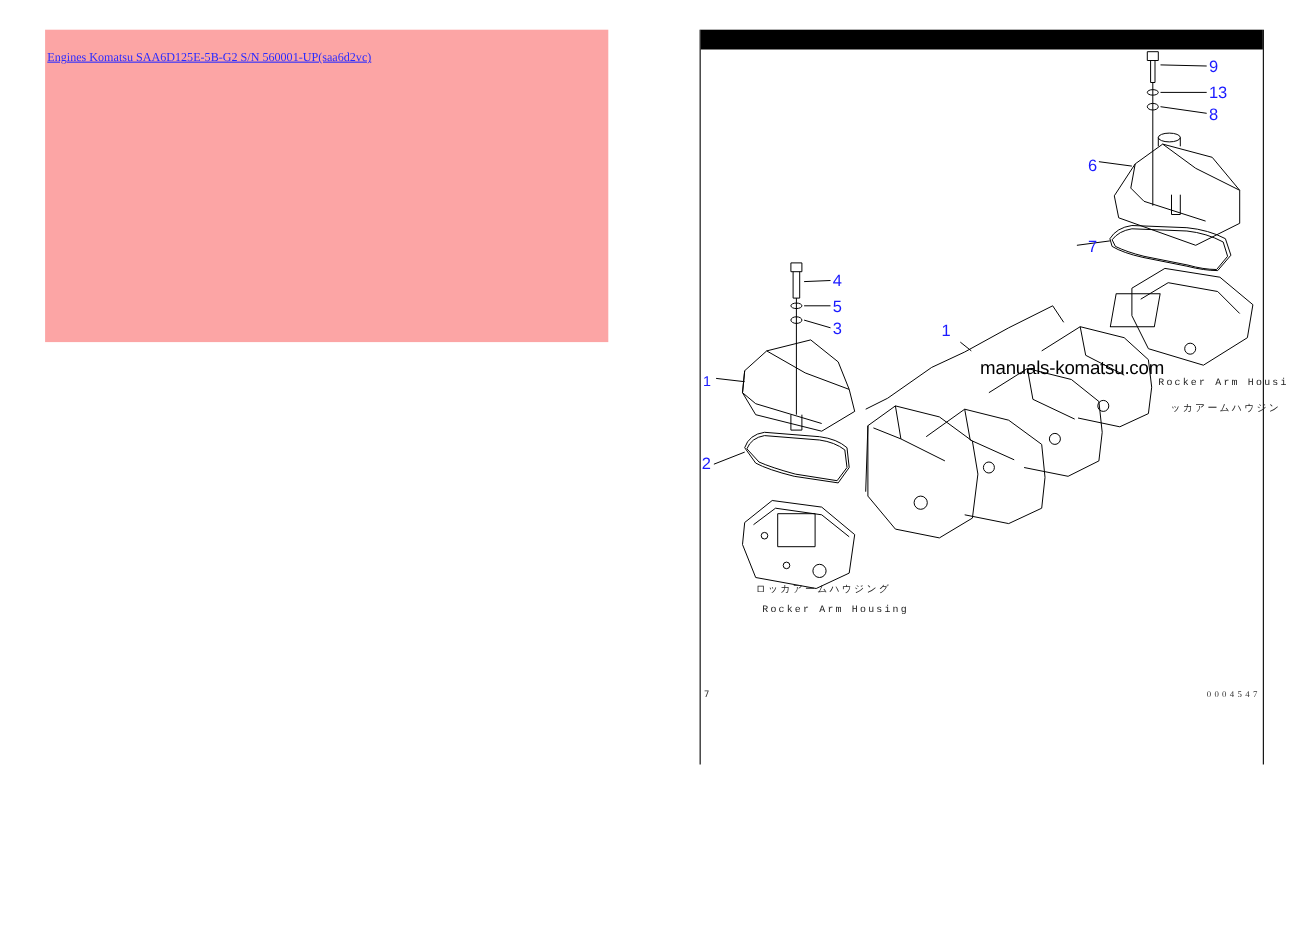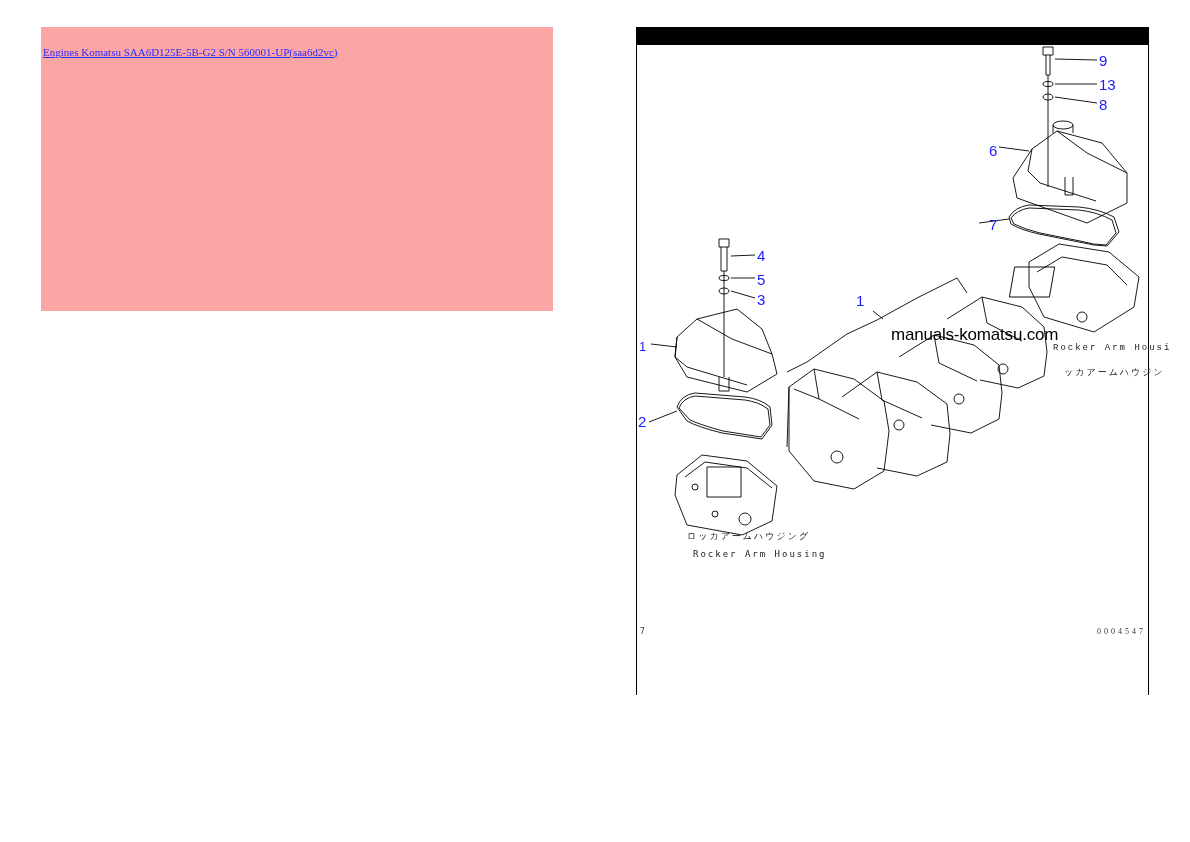--- a/index.html
+++ b/index.html
@@ -129,21 +129,21 @@
   <span class="callout" style="left:352px; top:116px;">6</span>
   <span class="callout" style="left:352px; top:190px;">7</span>
   <span class="callout" style="left:120px; top:221px;">4</span>
   <span class="callout" style="left:120px; top:245px;">5</span>
   <span class="callout" style="left:120px; top:265px;">3</span>
   <span class="callout" style="left:219px; top:266px;">1</span>
   <span class="callout" style="left:2px; top:312px; font-size:13px;">1</span>
   <span class="callout" style="left:1px; top:387px;">2</span>
 
   <div class="caption" style="left:50px; top:504px;">ロッカアームハウジング</div>
-  <div class="caption" style="left:56px; top:522px;">Rocker Arm Housing</div>
+  <div class="caption" style="left:56px; top:522px;font-family:Liberation Mono, monospace;">Rocker Arm Housing</div>
   <div class="caption" style="left:427px; top:304px;margin-top:36px;">ッカアームハウジン</div>
   <div class="caption" style="left:416px; top:316px;font-family:Liberation Mono, monospace;">Rocker Arm Housi</div>
 
   <div class="watermark">manuals-komatsu.com</div>
 
   <div class="pg-left">7</div>
   <div class="pg-right">0004547</div>
 </div>
 
 </body></html>

